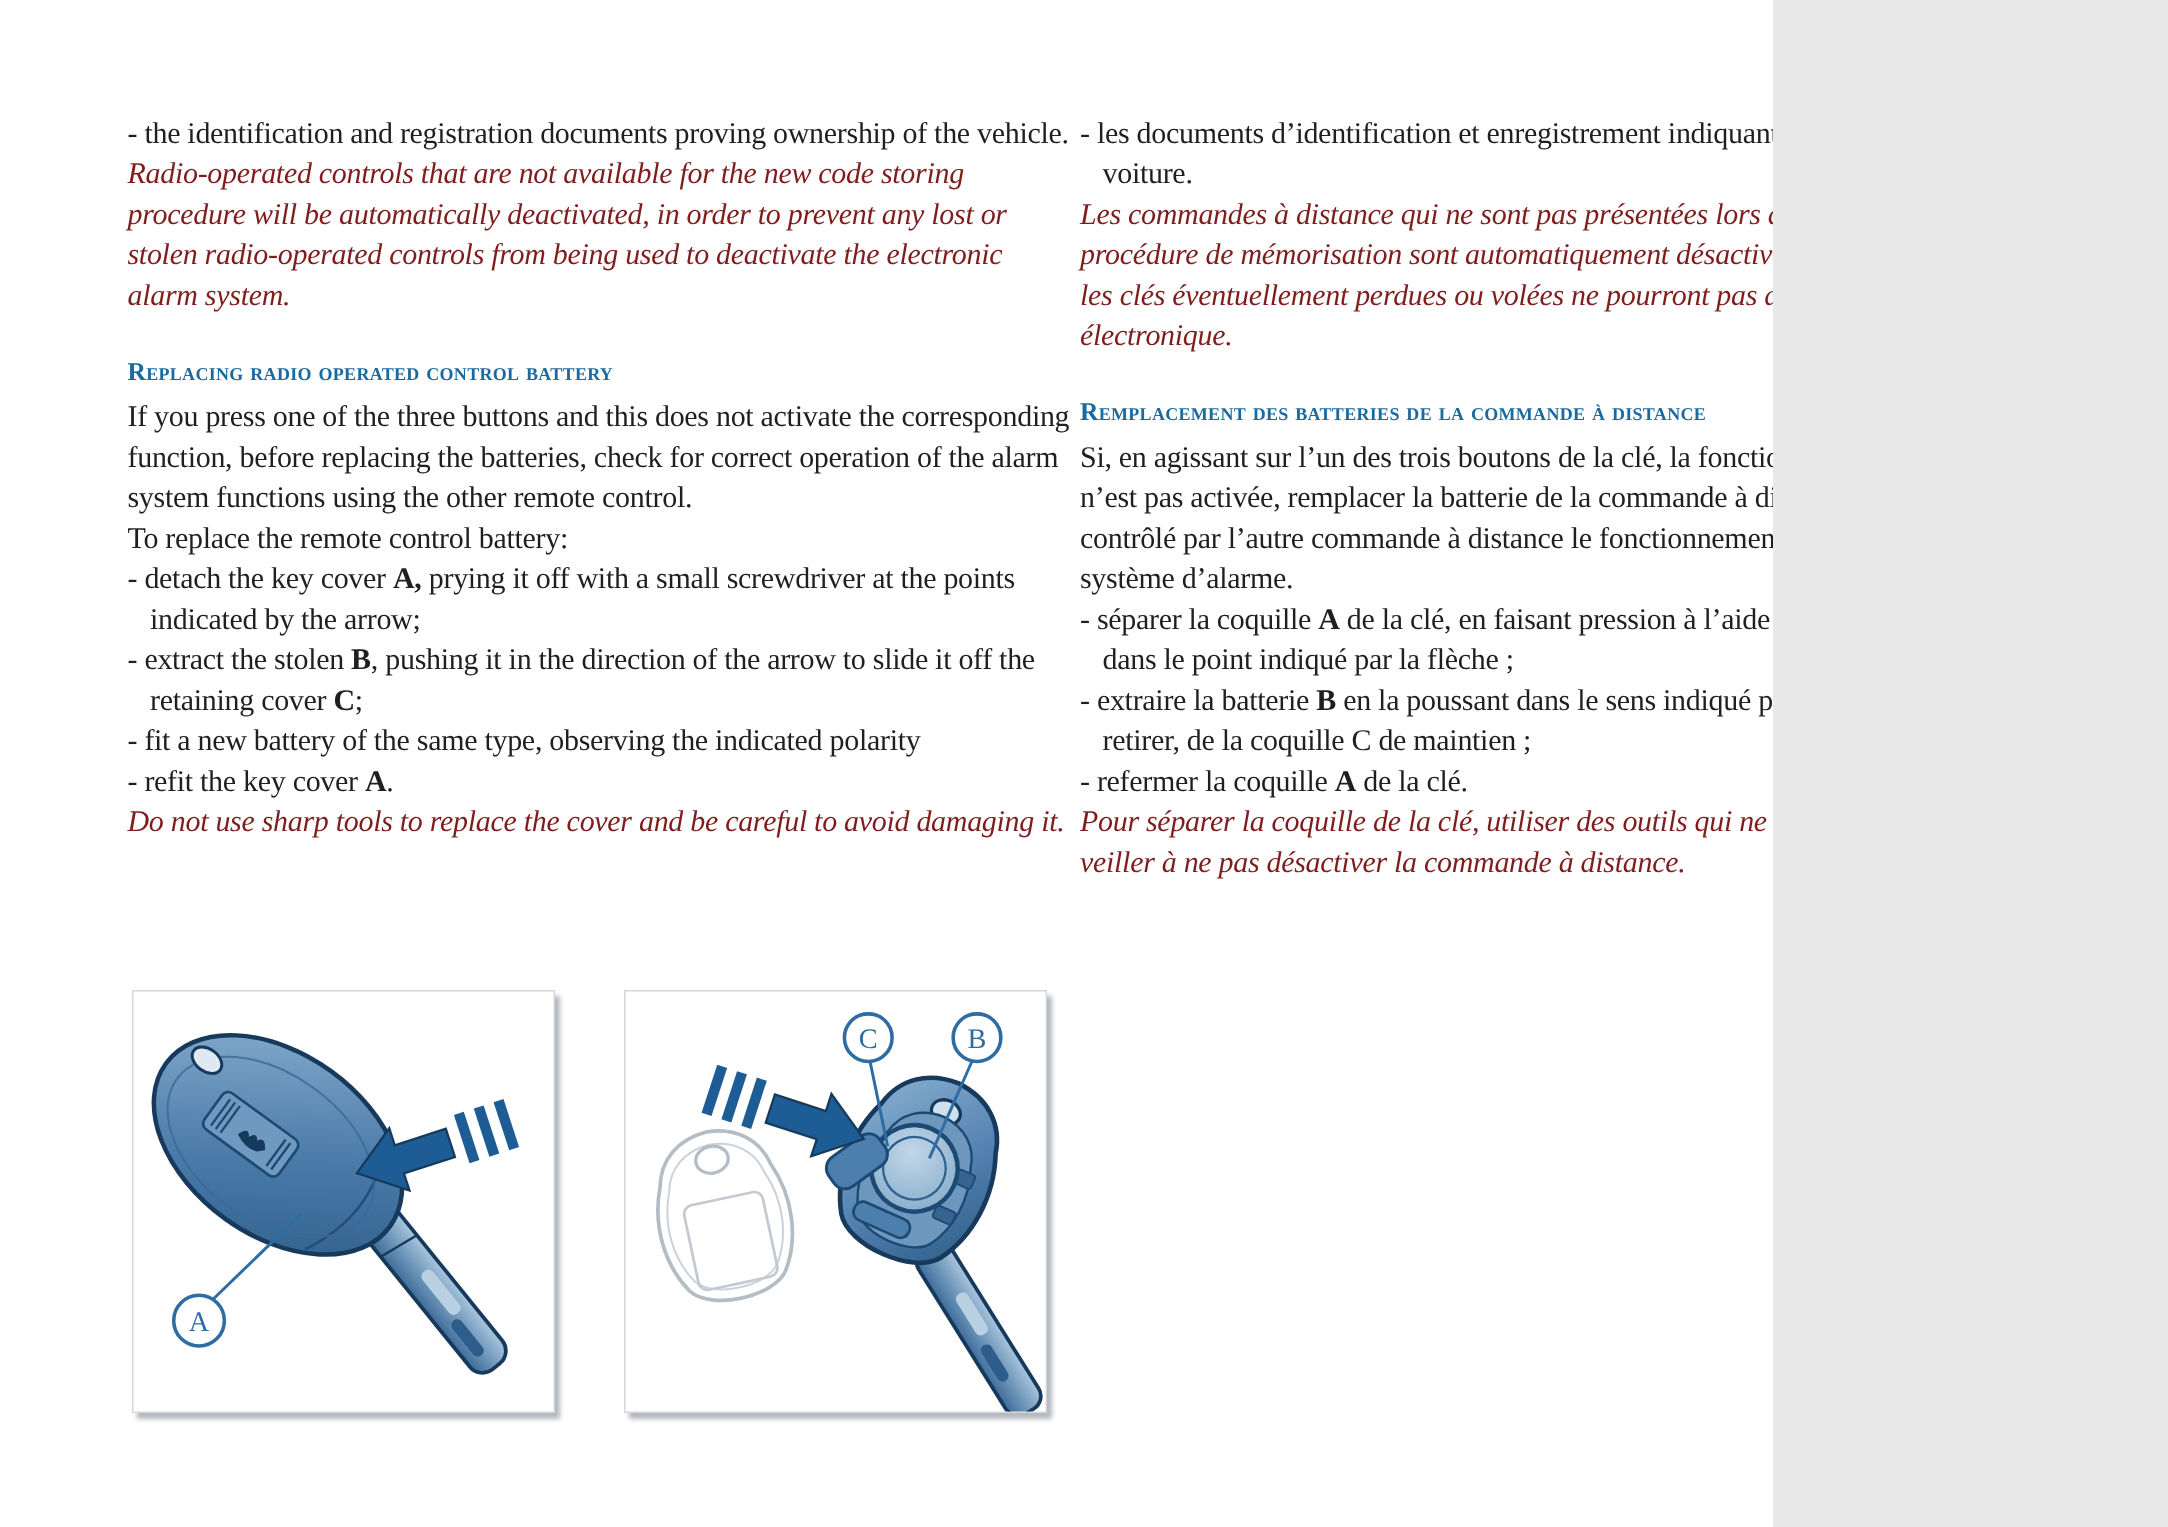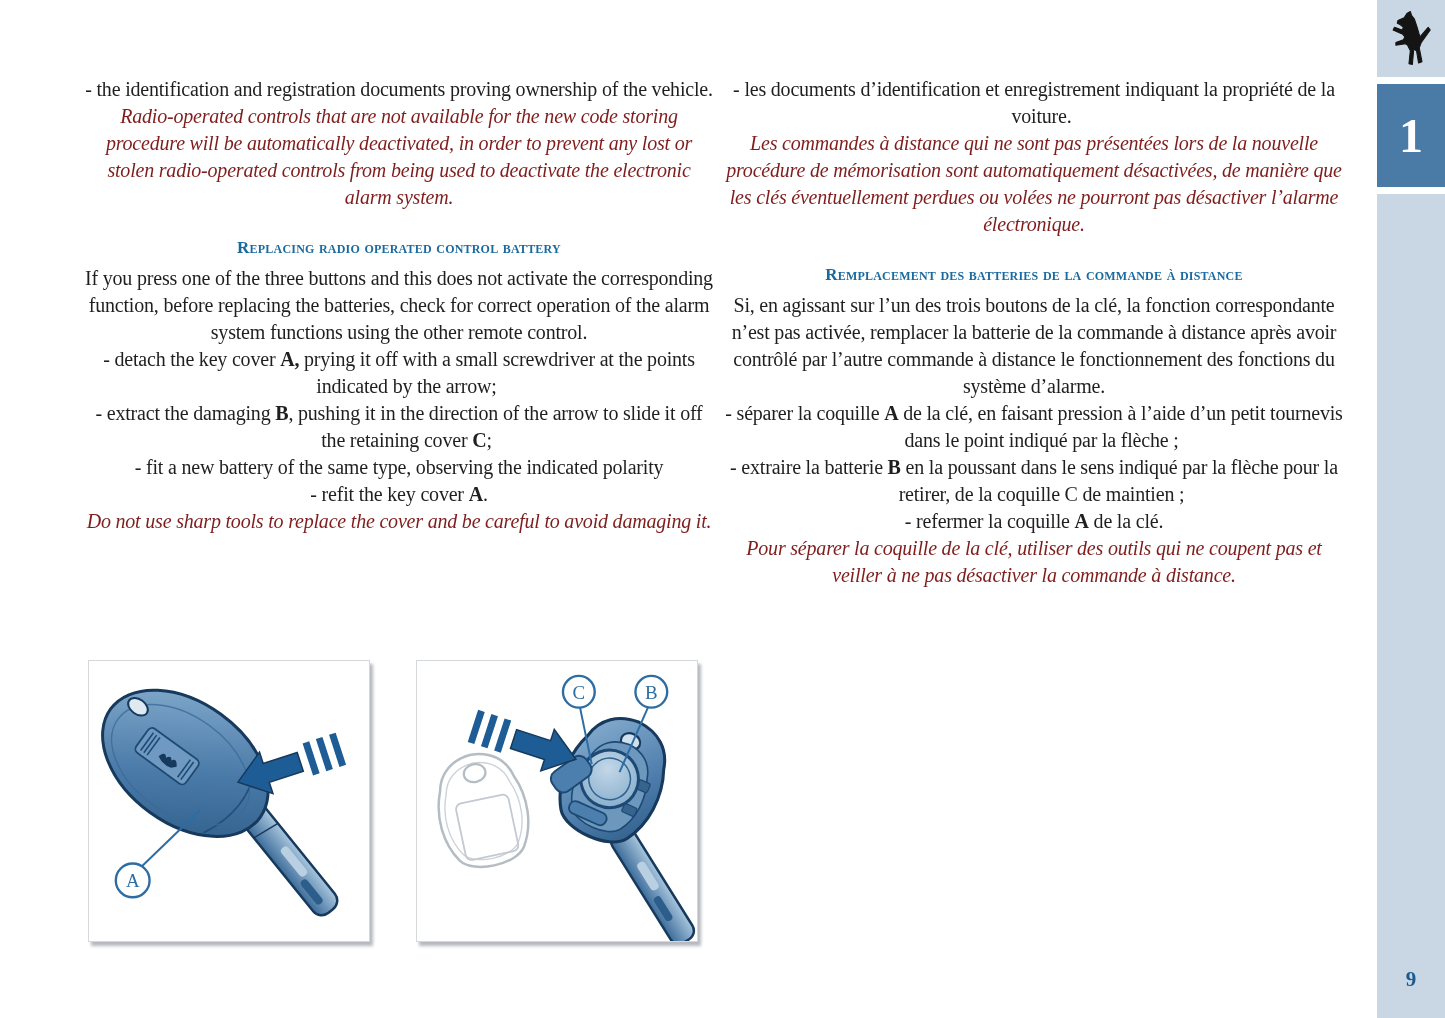--- a/index.html
+++ b/index.html
@@ -1,21 +1,20 @@
 <!DOCTYPE html>
 <html><head>
 <meta charset="utf-8">
 <style>
   * { margin:0; padding:0; box-sizing:border-box; }
   html,body { background:#e8e8e8; }
   .page {
-    position:relative; width:1445px; height:1018px;
+    position:relative; width:1182px; height:1018px;
     background:#ffffff; overflow:hidden;
     font-family:"Liberation Serif","DejaVu Serif",serif;
-    text-align:center;
   }
   
   .col {
     position:absolute; top:76px; width:628px;
     font-size:20px; line-height:27px; letter-spacing:-0.2px;
     color:#1f1f1f;
   }
   .col-en { left:85px; }
   .col-fr { left:720px; }
   .col p { margin:0; }
@@ -65,22 +64,23 @@
 </head>
 <body>
 
 <div class="page">
 
   <div class="col col-en">
       <p class="bullet"><span>- </span><span>the identification and registration documents proving ownership of the vehicle.</span></p>
       <p class="note">Radio-operated controls that are not available for the new code storing procedure will be automatically deactivated, in order to prevent any lost or stolen radio-operated controls from being used to deactivate the electronic alarm system.</p>
       <p class="heading">Replacing radio operated control battery</p>
       <p class="para"><span>If you press one of the three buttons and this does not activate the corresponding function, before replacing the batteries, check for correct operation of the alarm system functions using the other remote control.</span></p>
+      <p class="para"><span>To replace the remote control battery:</span></p>
       <p class="bullet"><span>- </span><span>detach the key cover </span><b>A,</b><span> prying it off with a small screwdriver at the points indicated by the arrow;</span></p>
-      <p class="bullet"><span>- </span><span>extract the damaging </span><b>B</b><span>, pushing it in the direction of the arrow to slide it off the retaining cover </span><b>C</b><span>;</span></p>
+      <p class="bullet"><span>- </span><span>extract the stolen </span><b>B</b><span>, pushing it in the direction of the arrow to slide it off the retaining cover </span><b>C</b><span>;</span></p>
       <p class="bullet"><span>- </span><span>fit a new battery of the same type, observing the indicated polarity</span></p>
       <p class="bullet"><span>- </span><span>refit the key cover </span><b>A</b><span>.</span></p>
       <p class="note">Do not use sharp tools to replace the cover and be careful to avoid damaging it.</p>
     </div>
 
   <div class="col col-fr">
       <p class="bullet"><span>- </span><span>les documents d’identification et enregistrement indiquant la propriété de la voiture.</span></p>
       <p class="note">Les commandes à distance qui ne sont pas présentées lors de la nouvelle procédure de mémorisation sont automatiquement désactivées, de manière que les clés éventuellement perdues ou volées ne pourront pas désactiver l’alarme électronique.</p>
       <p class="heading">Remplacement des batteries de la commande à distance</p>
       <p class="para"><span>Si, en agissant sur l’un des trois boutons de la clé, la fonction correspondante n’est pas activée, remplacer la batterie de la commande à distance après avoir contrôlé par l’autre commande à distance le fonctionnement des fonctions du système d’alarme.</span></p>

